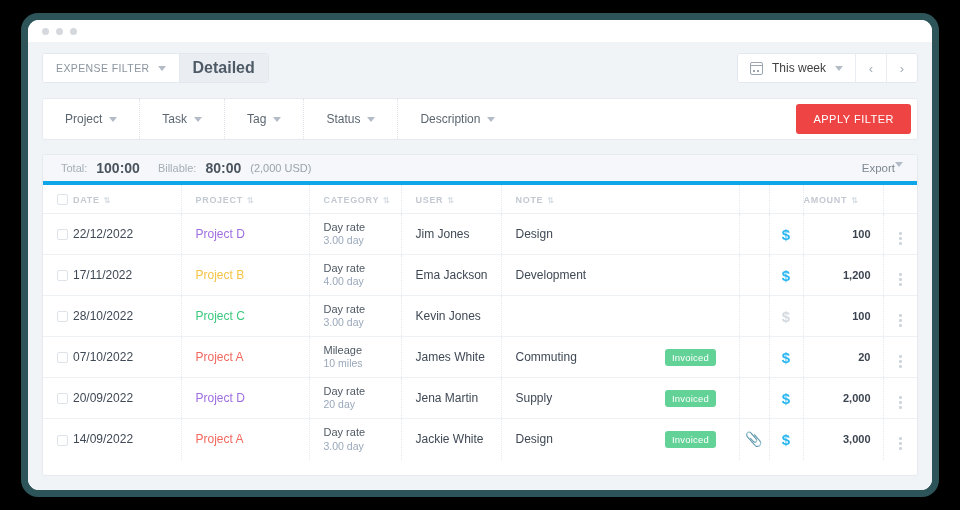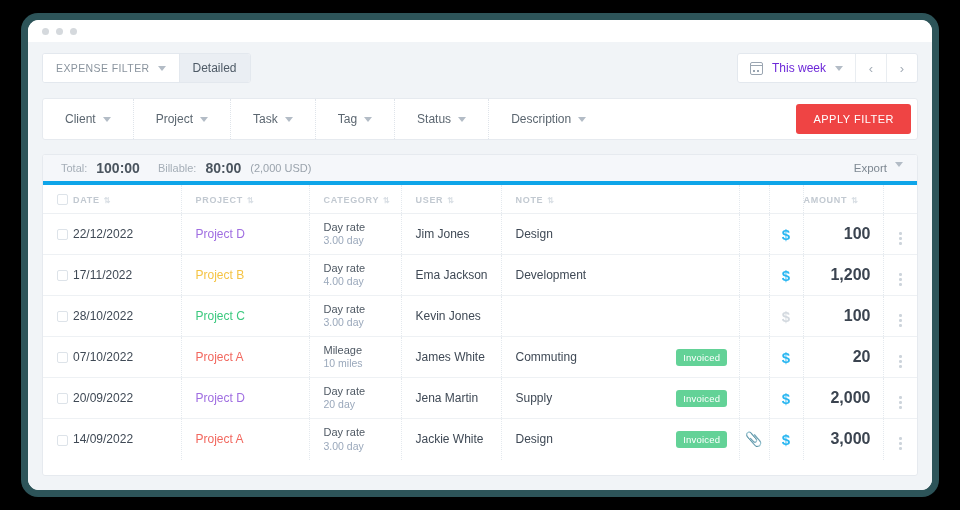--- a/index.html
+++ b/index.html
@@ -73,43 +73,44 @@
     font-size: 10.5px;
     color: #8a949e;
     letter-spacing: .4px;
     cursor: pointer;
     background: #fff;
     white-space: nowrap;
   }
   .seg.active {
     background: #eaeef3;
     color: #4e5a66;
-    font-size: 12px;
+    font-size: 16px;
     letter-spacing: 0;
     border-left: 1px solid #e3e8ee;
+    font-weight: bold;
   }
   .caret {
     width: 0; height: 0;
     border-left: 4px solid transparent;
     border-right: 4px solid transparent;
     border-top: 5px solid #b3bcc6;
   }
   .date-group {
     display: flex;
     height: 30px;
     border: 1px solid #e3e8ee;
     border-radius: 3px;
     background: #fff;
     overflow: hidden;
   }
   .date-main {
     display: flex; align-items: center; gap: 9px;
     padding: 0 12px;
     font-size: 12px;
-    color: #6d28d9;
+    color: #404040;
     cursor: pointer;
   }
   .cal-ico { width: 13px; height: 13px; position: relative; display:inline-block; }
   .cal-ico i {
     position: absolute; inset: 0;
     border: 1.3px solid #9aa5b1; border-radius: 2px;
   }
   .cal-ico i::before {
     content:""; position:absolute; left:0; right:0; top:2.5px; height:1.3px; background:#9aa5b1;
   }
@@ -184,21 +185,21 @@
     padding: 0 14px 0 18px;
     font-size: 11px;
     color: #8f98a2;
   }
   .totals b { color: #4a545e; font-size: 14px; font-weight: bold; }
   .totals .lbl { color: #a5aeb7; }
   .totals .paren { color: #9aa3ac; }
   .totals .gap { display:inline-block; width: 9px; }
   .export {
     margin-left: auto;
-    display: flex; align-items: flex-start; gap: 8px;
+    display: flex; align-items: flex-start; gap: 0;
     font-size: 11.5px; color: #7e8892;
     cursor: pointer;
   }
   table { width: 100%; border-collapse: collapse; table-layout: fixed; }
   thead th {
     font-size: 9px;
     letter-spacing: .7px;
     color: #c2c9d1;
     font-weight: bold;
     text-align: left;
@@ -223,40 +224,40 @@
     color: #3f4955;
     vertical-align: middle;
   }
   tbody tr:last-child td { border-bottom: none; }
   .c-check { width: 30px; padding-left: 14px !important; }
   .c-date  { width: 108px; }
   .c-proj  { width: 128px; border-left: 1px dotted #e4e9ee; padding-left: 14px !important; }
   .c-cat   { width: 92px; border-left: 1px dotted #e4e9ee; padding-left: 14px !important; }
   .c-user  { width: 100px; border-left: 1px dotted #e4e9ee; padding-left: 14px !important; }
   .c-note  { border-left: 1px dotted #e4e9ee; padding-left: 14px !important; }
-  .c-badge { width: 74px; text-align: center; }
+  .c-badge { width: 74px; text-align: left; }
   .c-clip  { width: 30px; text-align: center; border-left: 1px dotted #e4e9ee; }
   .c-dollar{ width: 34px; text-align: center; border-left: 1px dotted #e4e9ee; }
   .c-amt   { width: 80px; text-align: right; padding-right: 12px !important; border-left: 1px dotted #e4e9ee; }
   .c-menu  { width: 34px; text-align: center; border-left: 1px dotted #e4e9ee; }
   .proj { font-size: 12px; }
   .cat-main { font-size: 11px; color: #4e5863; line-height: 1.25; }
   .cat-sub  { font-size: 10.5px; color: #9aa8bb; line-height: 1.25; }
   .badge {
     display: inline-block;
     background: #63d297;
     color: #fff;
     font-size: 9.5px;
     padding: 3px 7px;
     border-radius: 3px;
     letter-spacing: .2px;
   }
   .dollar { font-size: 15px; font-weight: bold; color: #29b6f1; }
   .dollar.off { color: #d3d9df; }
-  .amt { font-size: 16px; font-weight: bold; color: #3b4450; }
+  .amt { font-size: 11px; font-weight: bold; color: #3b4450; }
   .kebab { display: inline-flex; flex-direction: column; gap: 2.5px; align-items:center; cursor:pointer; }
   .kebab span { width: 2.5px; height: 2.5px; border-radius: 50%; background: #cdd4db; }
   .clip { color: #29b6f1; font-size: 14px; }
   
   .th-in { display: flex; align-items: center; }
   .th-amount { justify-content: flex-end; padding-right: 12px; }
 </style>
 </head>
 <body>
 
@@ -290,24 +291,20 @@
                 </span>
               <span>This week</span>
               <span class="caret"></span>
             </div>
             <div class="nav-btn">‹</div>
             <div class="nav-btn">›</div>
           </div>
         </div>
 
         <div class="filterbar">
-          <div class="fitem">
-            <span>Client</span>
-            <span class="caret"></span>
-          </div>
           <div class="fitem">
             <span>Project</span>
             <span class="caret"></span>
           </div>
           <div class="fitem">
             <span>Task</span>
             <span class="caret"></span>
           </div>
           <div class="fitem">
             <span>Tag</span>

